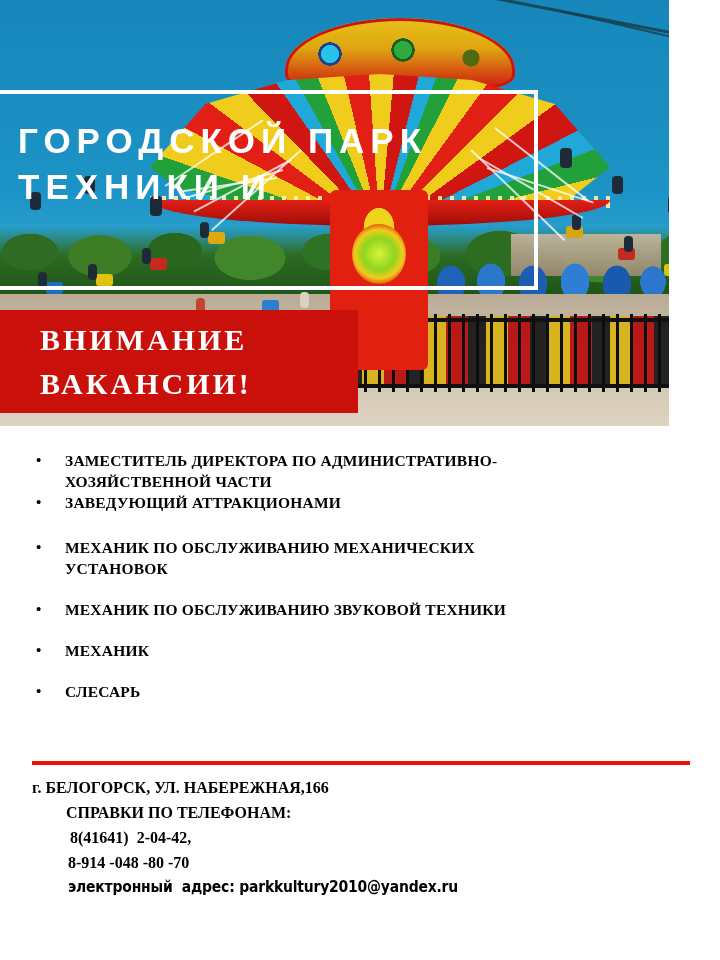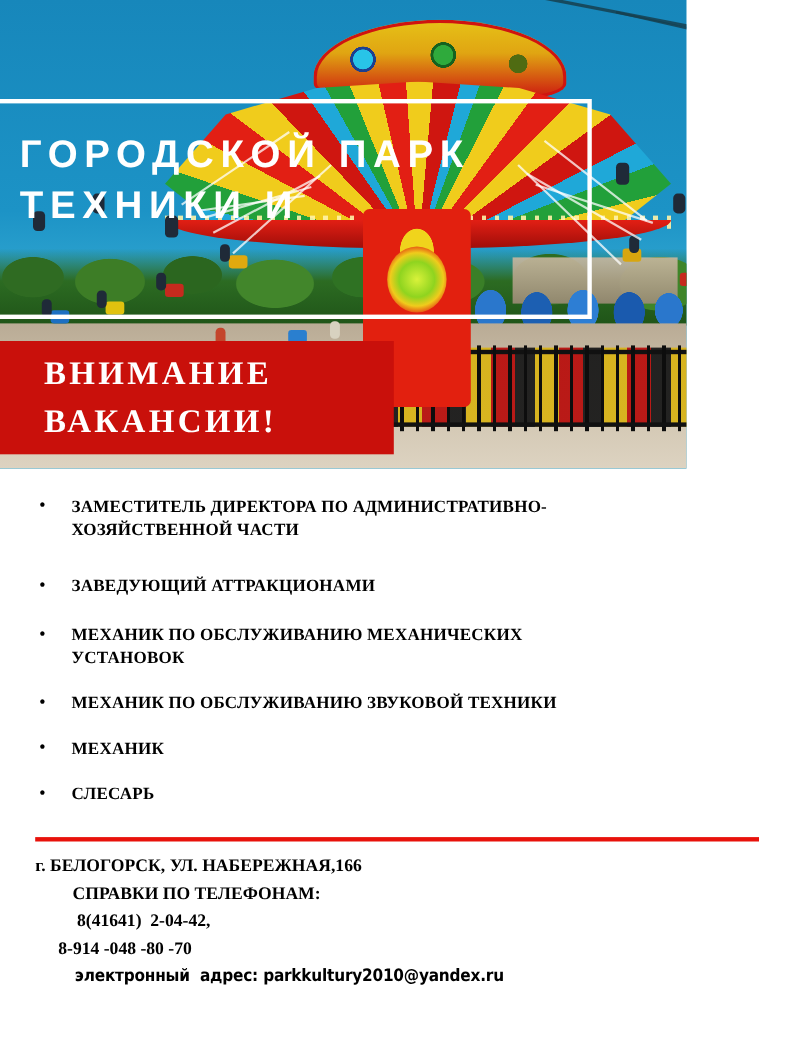--- a/index.html
+++ b/index.html
@@ -18,20 +18,21 @@
 
   
   .hero {
     position: absolute;
     left: 0;
     top: 0;
     width: 624px;
     height: 426px;
     overflow: hidden;
     background: #1a8cbe;
+    padding-left: 45px;
   }
   .sky {
     position: absolute;
     inset: 0;
     background: linear-gradient(180deg, #1787bb 0%, #1c93c6 45%, #3fb4d8 72%, #6fd0e2 85%, #8fdce8 100%);
   }
   .powerline {
     position: absolute;
     left: 470px;
     top: -8px;
@@ -298,21 +299,21 @@
     letter-spacing: .2px;
   }
   .vac-item::before {
     content: "•";
     position: absolute;
     left: 36px;
     top: 0;
     font-size: 15px;
     line-height: 21px;
   }
-  .vac-gap-lg { margin-top: 30px; }
+  .vac-gap-lg { }
   .vac-gap-md { margin-top: 24px; }
   .vac-gap-sm { margin-top: 20px; }
   .vac-first { margin-top: 14px; }
 
   
   .divider {
     position: absolute;
     left: 32px;
     top: 761px;
     width: 658px;
@@ -330,21 +331,21 @@
     font-weight: bold;
   }
   .c-line {
     font-size: 16px;
     line-height: 25px;
     white-space: pre;
   }
   .c-addr   { padding-left: 32px; }
   .c-inq    { padding-left: 66px; }
   .c-ph1    { padding-left: 70px; }
-  .c-ph2    { padding-left: 53px; }
+  .c-ph2    { padding-left: 68px; }
   .c-email  {
     padding-left: 68px;
     font-family: "DejaVu Sans Condensed", "Liberation Sans Narrow", "Liberation Sans", sans-serif;
     font-weight: bold;
     font-size: 15.5px;
     letter-spacing: -.2px;
   }
 </style>
 </head>
 <body>

